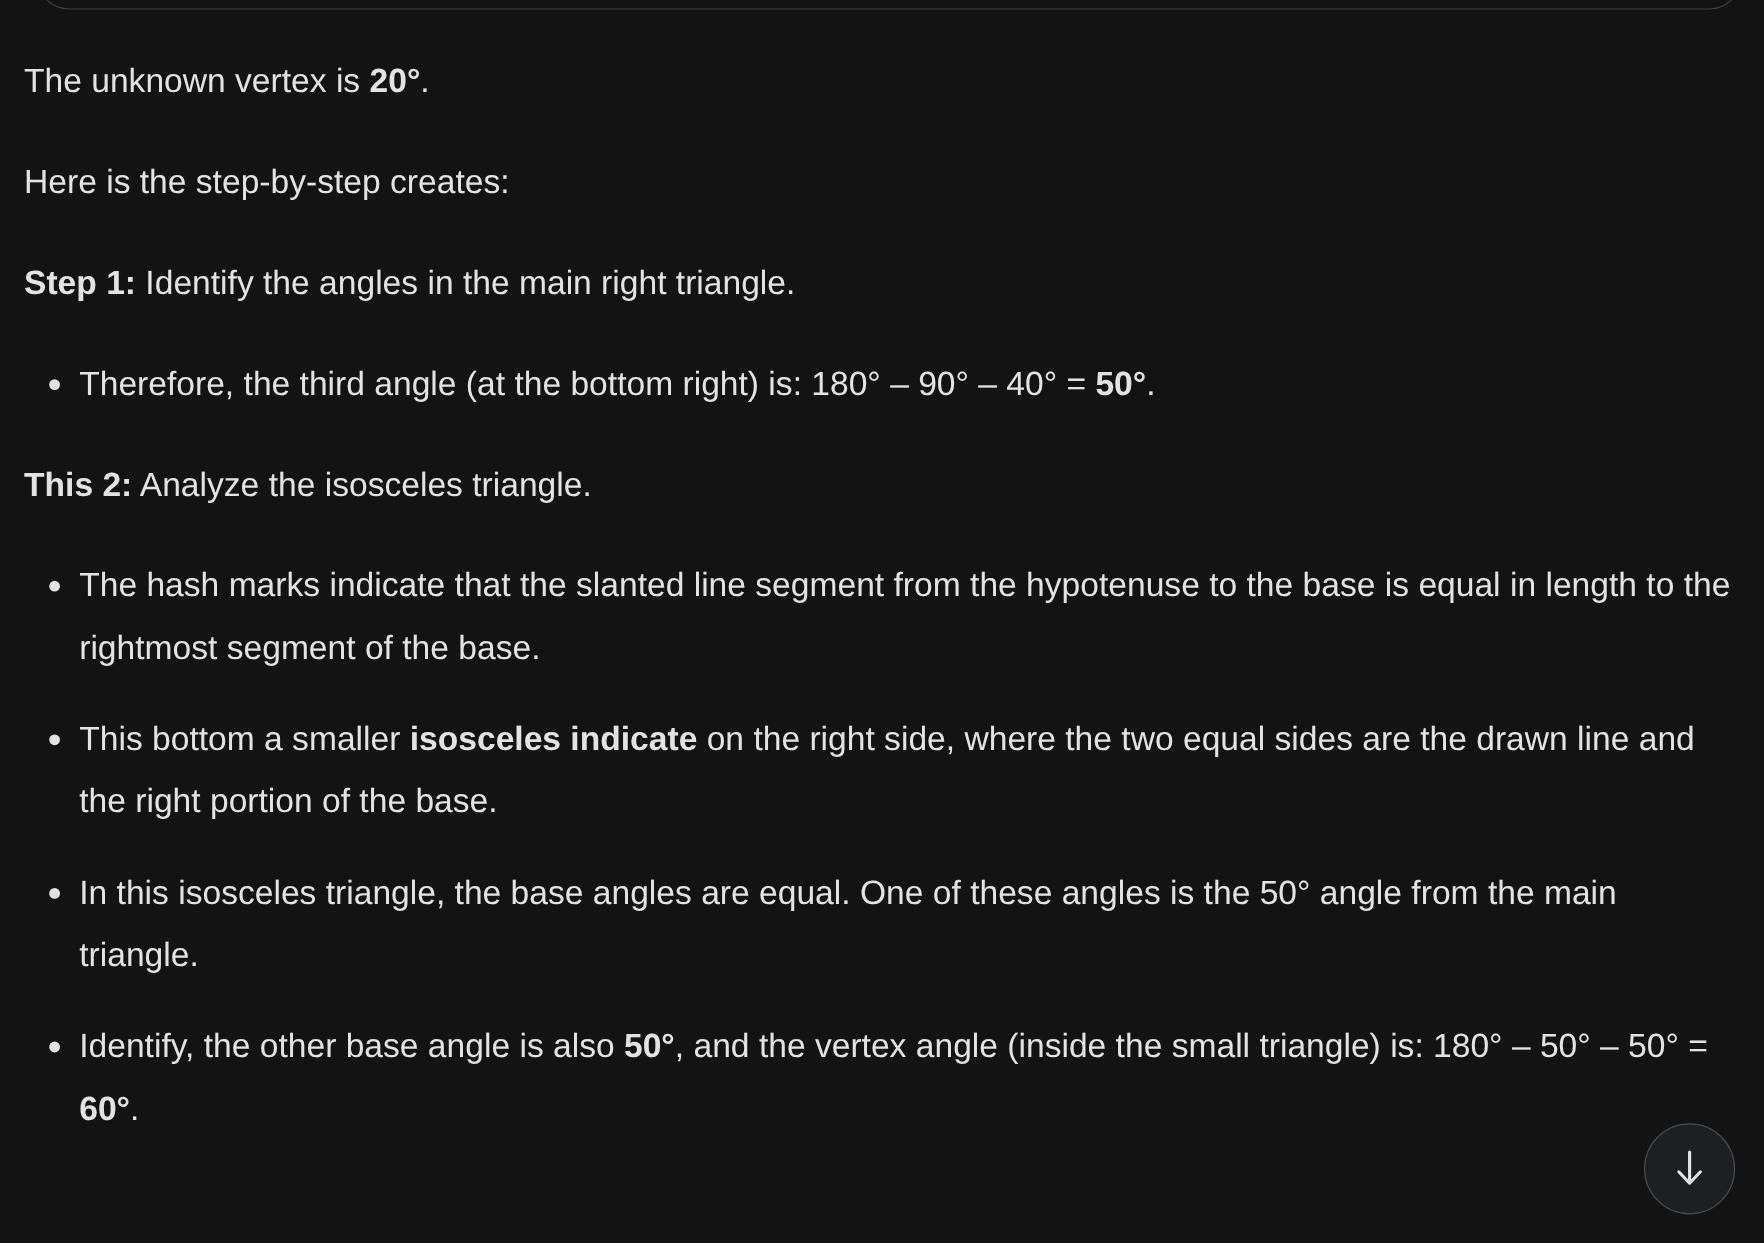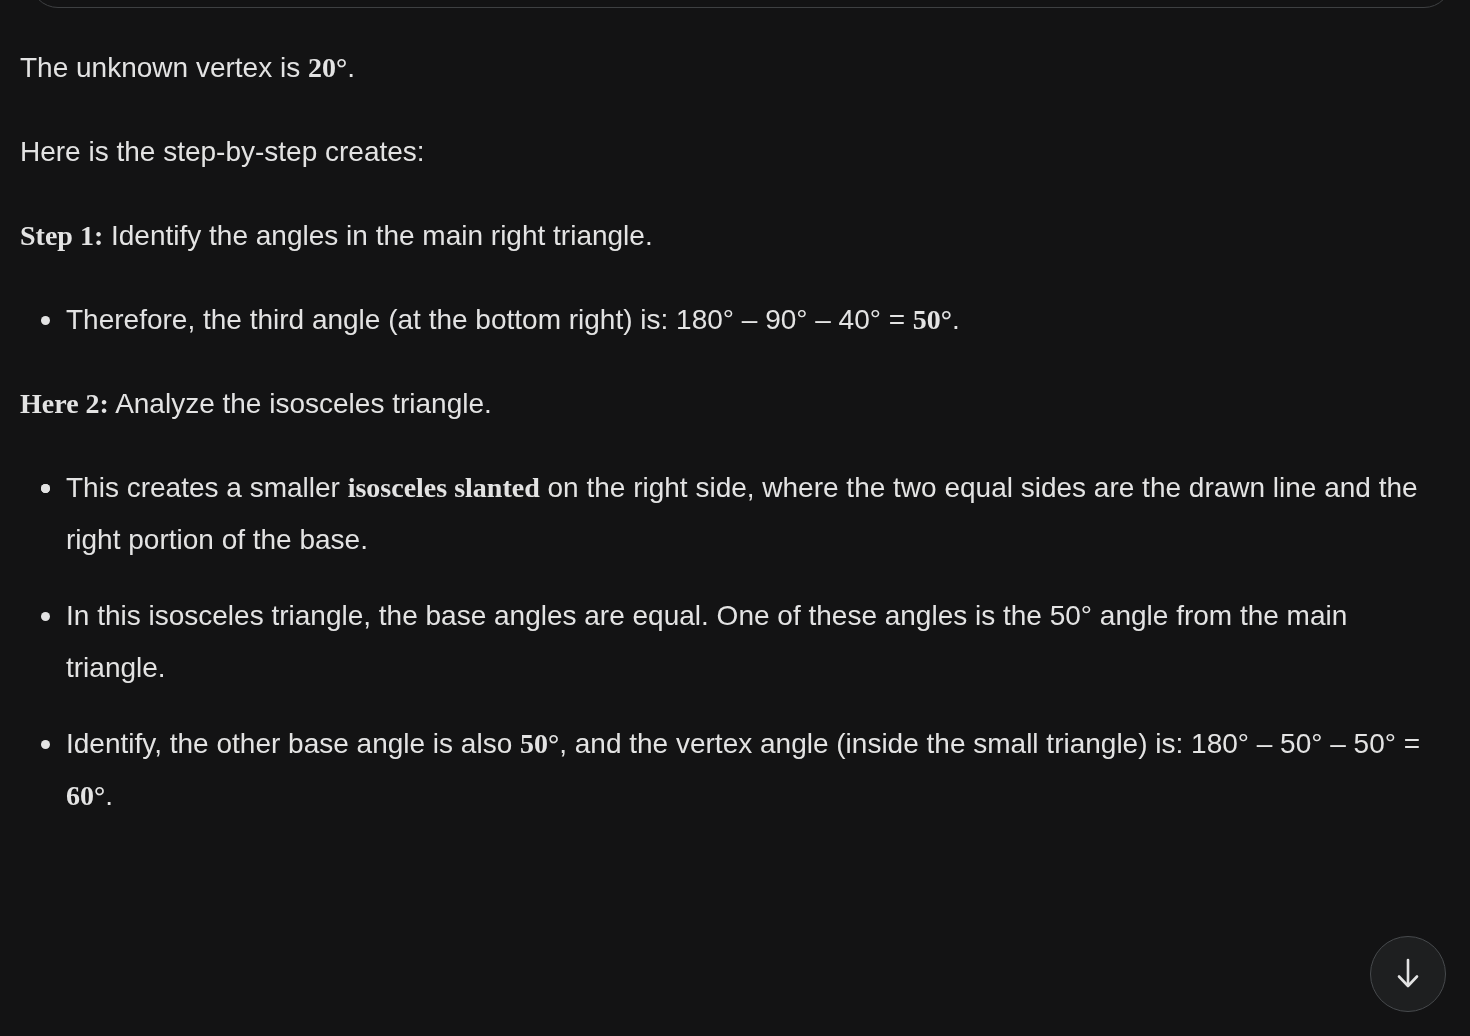--- a/index.html
+++ b/index.html
@@ -33,21 +33,20 @@
     position: absolute;
     top: 42px;
     left: 20px;
     width: 1430px;
   }
   .content p {
     margin: 0 0 32px 0;
   }
   .content b, .content strong {
     font-weight: bold;
-    font-family: Liberation Serif, serif;
   }
   ul.bullets {
     list-style: none;
     margin: 0 0 32px 0;
     padding: 0;
   }
   ul.bullets li {
     position: relative;
     padding-left: 46px;
   }
@@ -91,25 +90,25 @@
   <p><span>The unknown vertex is </span><strong>20°</strong><span>.</span></p>
 
   <p>Here is the step-by-step creates:</p>
 
   <p><strong>Step 1:</strong><span> Identify the angles in the main right triangle.</span></p>
 
   <ul class="bullets">
     <li><span class="dot"></span><span>Therefore, the third angle (at the bottom right) is: 180° – 90° – 40° = </span><strong>50°</strong><span>.</span></li>
   </ul>
 
-  <p><strong>Here 2:</strong><span> Analyze the isosceles triangle.</span></p>
+  <p><strong>This 2:</strong><span> Analyze the isosceles triangle.</span></p>
 
   <ul class="bullets">
-    <li><span class="dot"></span></li>
-    <li><span class="dot"></span><span>This creates a smaller </span><strong>isosceles slanted</strong><span> on the right side, where the two equal sides are the drawn line and the right portion of the base.</span></li>
+    <li><span class="dot"></span><span>The hash marks indicate that the slanted line segment from the hypotenuse to the base is equal in length to the rightmost segment of the base.</span></li>
+    <li><span class="dot"></span><span>This bottom a smaller </span><strong>isosceles indicate</strong><span> on the right side, where the two equal sides are the drawn line and the right portion of the base.</span></li>
     <li><span class="dot"></span><span>In this isosceles triangle, the base angles are equal. One of these angles is the 50° angle from the main triangle.</span></li>
     <li><span class="dot"></span><span>Identify, the other base angle is also </span><strong>50°</strong><span>, and the vertex angle (inside the small triangle) is: 180° – 50° – 50° = </span><strong>60°</strong><span>.</span></li>
   </ul>
 
 </main>
 
 <button class="scroll-btn">
   <svg width="36" height="40" viewBox="0 0 36 40">
     <line x1="18" y1="6" x2="18" y2="31" stroke="#e3e3e3" stroke-width="2.6" stroke-linecap="round"></line>
     <polyline points="9,22.5 18,32 27,22.5" fill="none" stroke="#e3e3e3" stroke-width="2.6" stroke-linecap="round" stroke-linejoin="round"></polyline>

